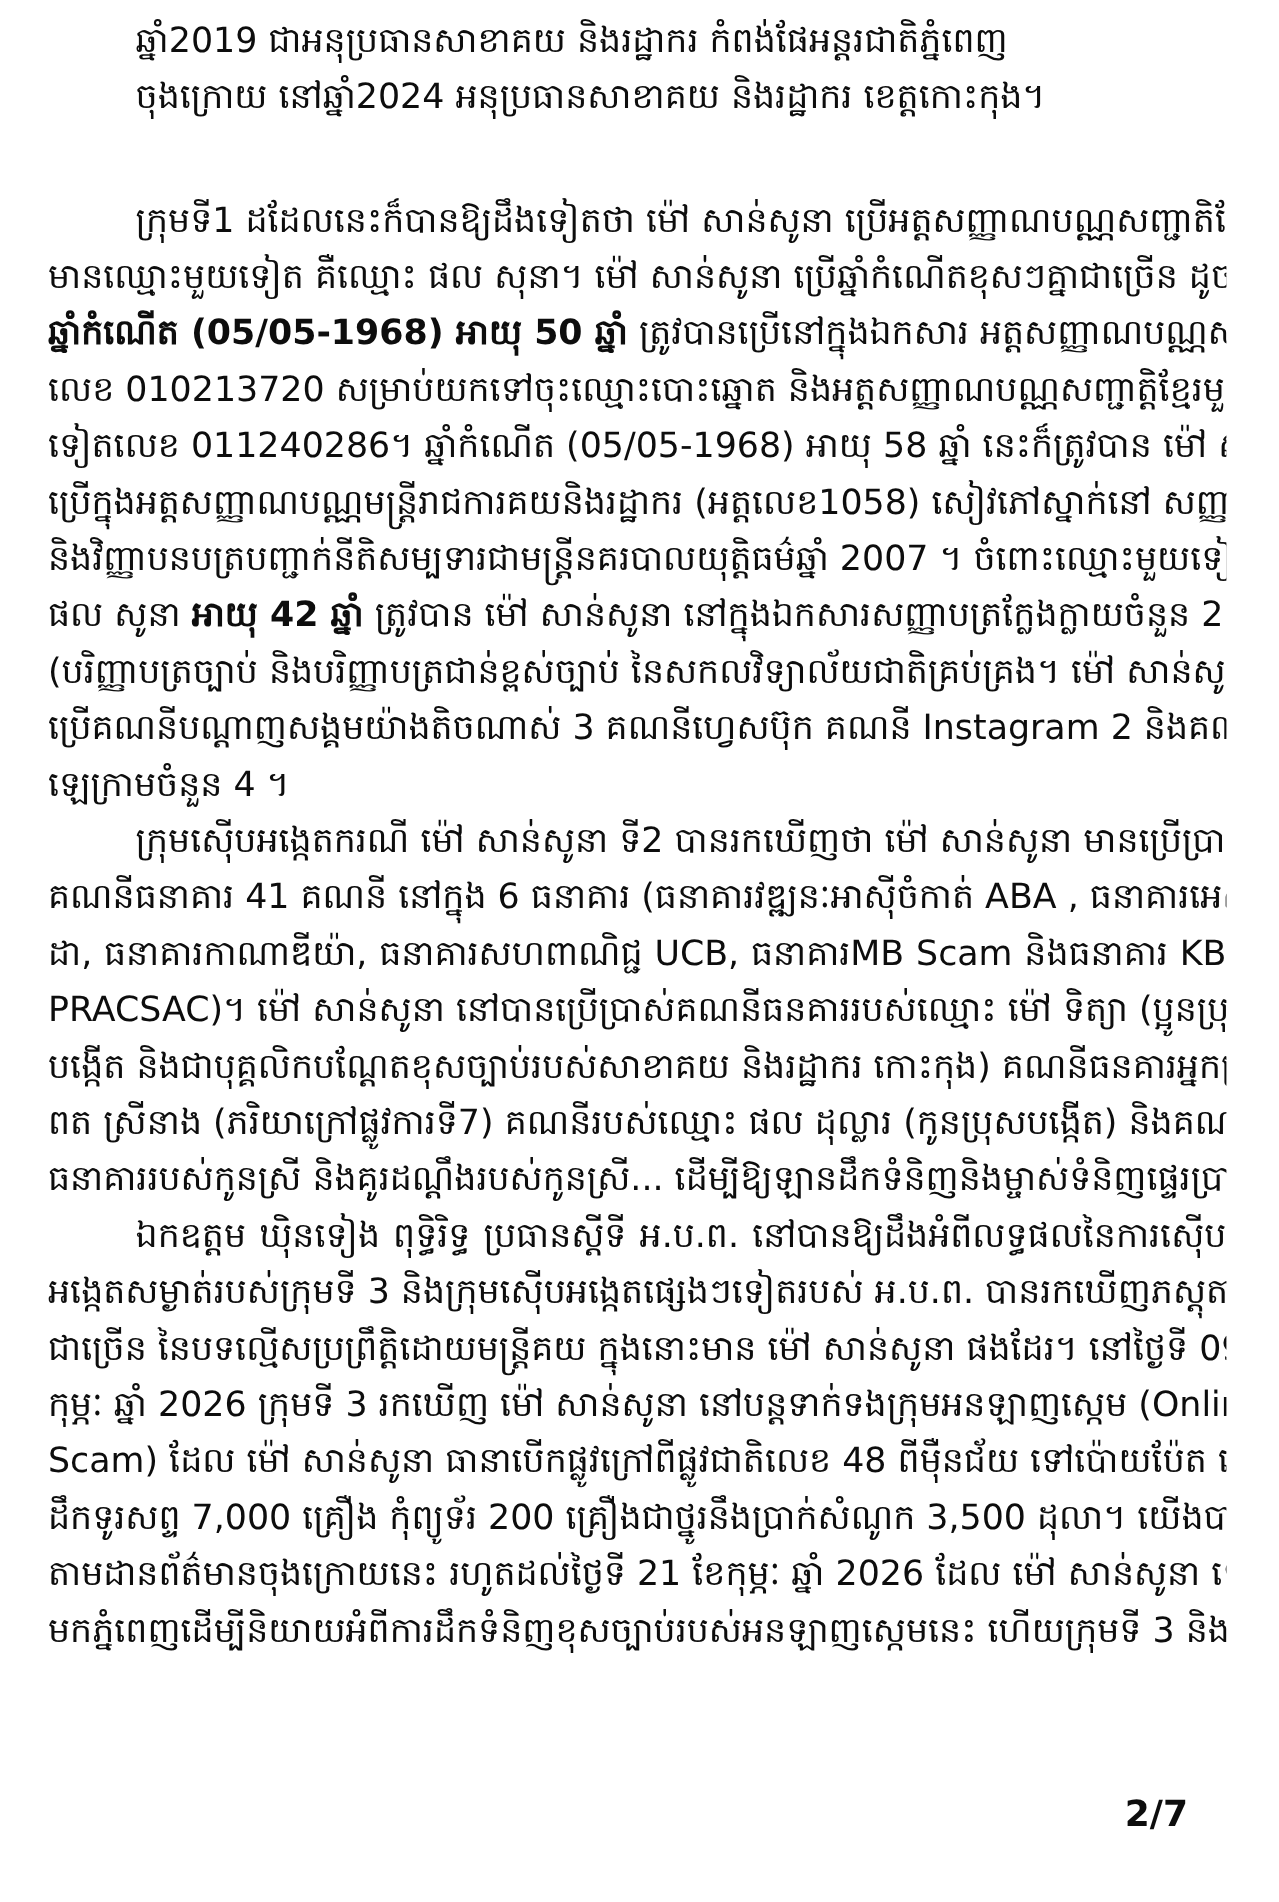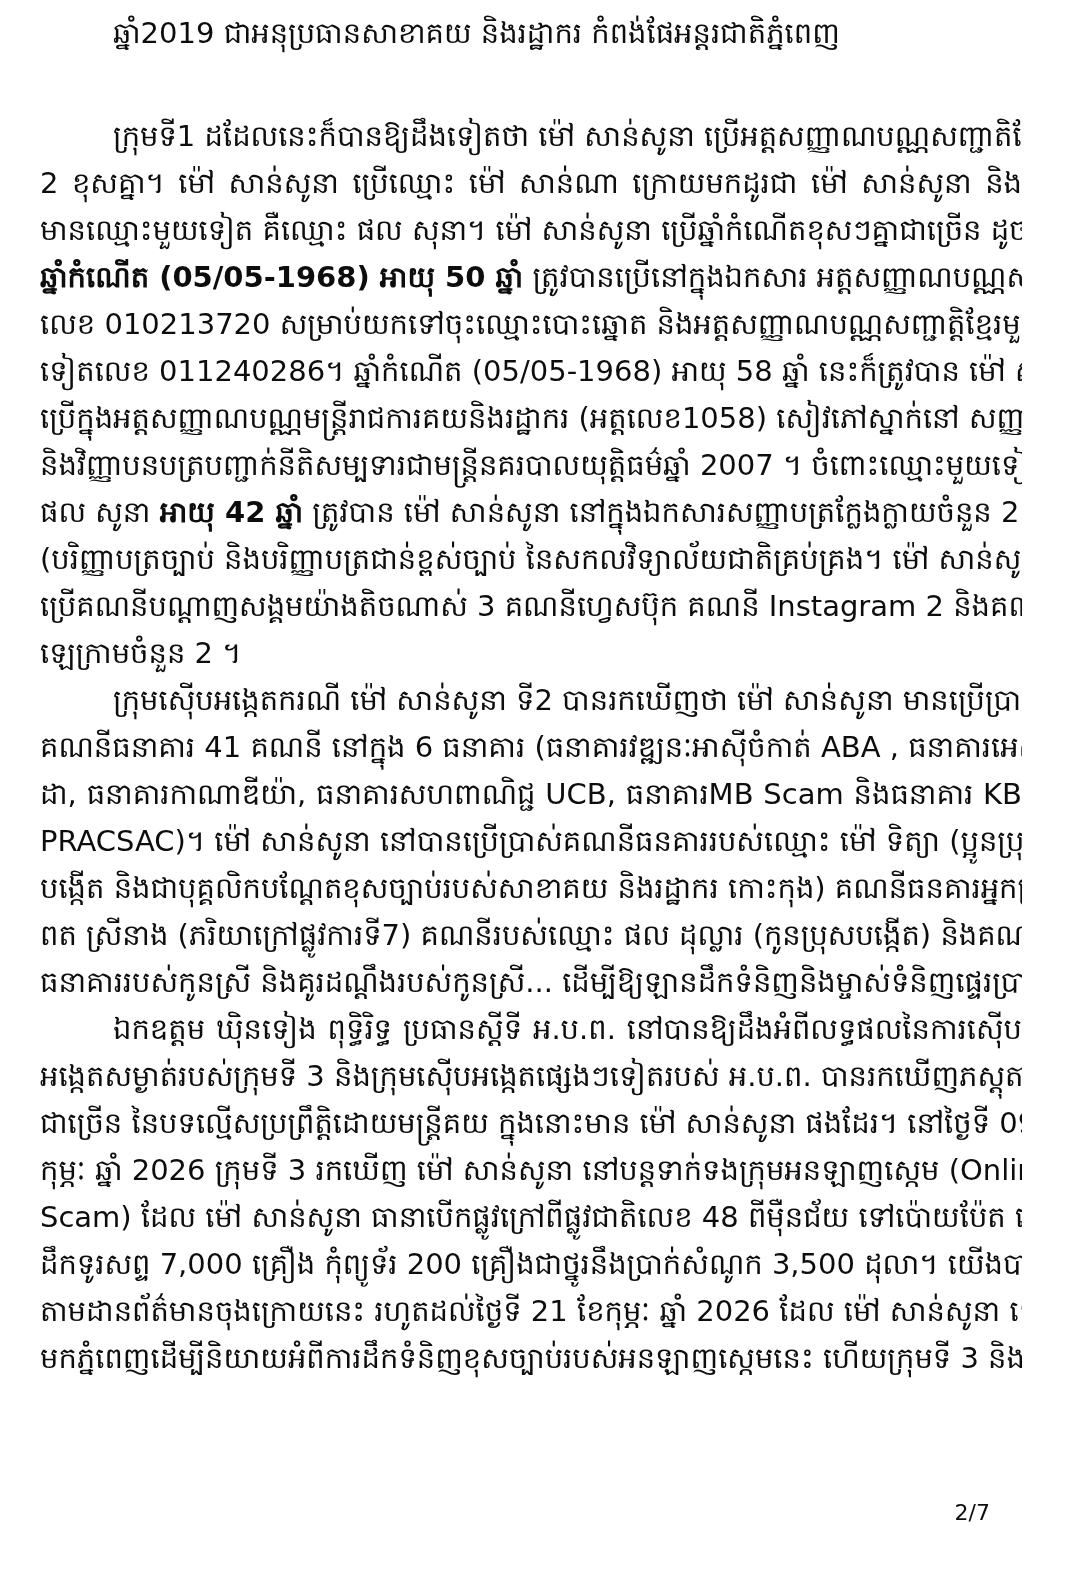--- a/index.html
+++ b/index.html
@@ -23,47 +23,48 @@
   }
   .line.left{text-align:left;text-align-last:left;white-space:nowrap;}
   .top-block{padding-left:73px;}
   .para{margin:0;}
   .para-first{margin-top:56px;}
   .indent{padding-left:73px;}
   .b{font-weight:bold;}
   .page-number{
     position:absolute;
     top:1496px;right:76px;
-    font-size:22px;line-height:34px;
+    font-size:30px;line-height:34px;
     color:#0d0d0d;
+    font-weight:bold;
   }
 </style>
 </head>
 <body>
 
 <div class="page">
   <div class="content">
 
     <div class="top-block">
       <div class="line left">ឆ្នាំ2019 ជាអនុប្រធានសាខាគយ និងរដ្ឋាករ កំពង់ផែអន្តរជាតិភ្នំពេញ</div>
+      <div class="line left">ចុងក្រោយ នៅឆ្នាំ2024 អនុប្រធានសាខាគយ និងរដ្ឋាករ ខេត្តកោះកុង។</div>
     </div>
 
     <div class="para para-first">
       <div class="line indent">ក្រុមទី1 ដដែលនេះក៏បានឱ្យដឹងទៀតថា ម៉ៅ សាន់សូនា ប្រើអត្តសញ្ញាណបណ្ណសញ្ជាតិខ្មែរ</div>
-      <div class="line">2 ខុសគ្នា។ ម៉ៅ សាន់សូនា ប្រើឈ្មោះ ម៉ៅ សាន់ណា ក្រោយមកដូរជា ម៉ៅ សាន់សូនា និង</div>
       <div class="line">មានឈ្មោះមួយទៀត គឺឈ្មោះ ផល សុនា។ ម៉ៅ សាន់សូនា ប្រើឆ្នាំកំណើតខុសៗគ្នាជាច្រើន ដូចជា</div>
       <div class="line"><span class="b">ឆ្នាំកំណើត (05/05-1968) អាយុ 50 ឆ្នាំ</span><span> ត្រូវបានប្រើនៅក្នុងឯកសារ អត្តសញ្ញាណបណ្ណសញ្ជាត្តិខ្មែរ</span></div>
       <div class="line">លេខ 010213720 សម្រាប់យកទៅចុះឈ្មោះបោះឆ្នោត និងអត្តសញ្ញាណបណ្ណសញ្ជាត្តិខ្មែរមួយ</div>
       <div class="line">ទៀតលេខ 011240286។ ឆ្នាំកំណើត (05/05-1968) អាយុ 58 ឆ្នាំ នេះក៏ត្រូវបាន ម៉ៅ សាន់សូនា</div>
       <div class="line">ប្រើក្នុងអត្តសញ្ញាណបណ្ណមន្ត្រីរាជការគយនិងរដ្ឋាករ (អត្តលេខ1058) សៀវភៅស្នាក់នៅ សញ្ញាប័ត្រ</div>
       <div class="line">និងវិញ្ញាបនបត្របញ្ជាក់នីតិសម្បទារជាមន្ត្រីនគរបាលយុត្តិធម៌ឆ្នាំ 2007 ។ ចំពោះឈ្មោះមួយទៀត</div>
       <div class="line"><span>ផល សូនា </span><span class="b">អាយុ 42 ឆ្នាំ</span><span> ត្រូវបាន ម៉ៅ សាន់សូនា នៅក្នុងឯកសារសញ្ញាបត្រក្លែងក្លាយចំនួន 2 ច្បាប់</span></div>
       <div class="line">(បរិញ្ញាបត្រច្បាប់ និងបរិញ្ញាបត្រជាន់ខ្ពស់ច្បាប់ នៃសកលវិទ្យាល័យជាតិគ្រប់គ្រង។ ម៉ៅ សាន់សូនា</div>
       <div class="line">ប្រើគណនីបណ្ដាញសង្គមយ៉ាងតិចណាស់ 3 គណនីហ្វេសប៊ុក គណនី Instagram 2 និងគណនីតេ</div>
-      <div class="line left">ឡេក្រាមចំនួន 2 ។</div>
+      <div class="line left">ឡេក្រាមចំនួន 4 ។</div>
     </div>
 
     <div class="para">
       <div class="line indent">ក្រុមស៊ើបអង្កេតករណី ម៉ៅ សាន់សូនា ទី2 បានរកឃើញថា ម៉ៅ សាន់សូនា មានប្រើប្រាស់</div>
       <div class="line">គណនីធនាគារ 41 គណនី នៅក្នុង 6 ធនាគារ (ធនាគារវឌ្ឍនៈអាស៊ីចំកាត់ ABA , ធនាគារអេស៊ីលី</div>
       <div class="line">ដា, ធនាគារកាណាឌីយ៉ា, ធនាគារសហពាណិជ្ជ UCB, ធនាគារMB Scam និងធនាគារ KB</div>
       <div class="line">PRACSAC)។ ម៉ៅ សាន់សូនា នៅបានប្រើប្រាស់គណនីធនគាររបស់ឈ្មោះ ម៉ៅ ទិត្យា (ប្អូនប្រុស</div>
       <div class="line">បង្កើត និងជាបុគ្គលិកបណ្ដែតខុសច្បាប់របស់សាខាគយ និងរដ្ឋាករ កោះកុង) គណនីធនគារអ្នកស្រី</div>
       <div class="line">ពត ស្រីនាង (ភរិយាក្រៅផ្លូវការទី7) គណនីរបស់ឈ្មោះ ផល ដុល្លារ (កូនប្រុសបង្កើត) និងគណនី</div>
       <div class="line">ធនាគាររបស់កូនស្រី និងគូរដណ្ដឹងរបស់កូនស្រី... ដើម្បីឱ្យឡានដឹកទំនិញនិងម្ចាស់ទំនិញផ្ទេរប្រាក់</div>

